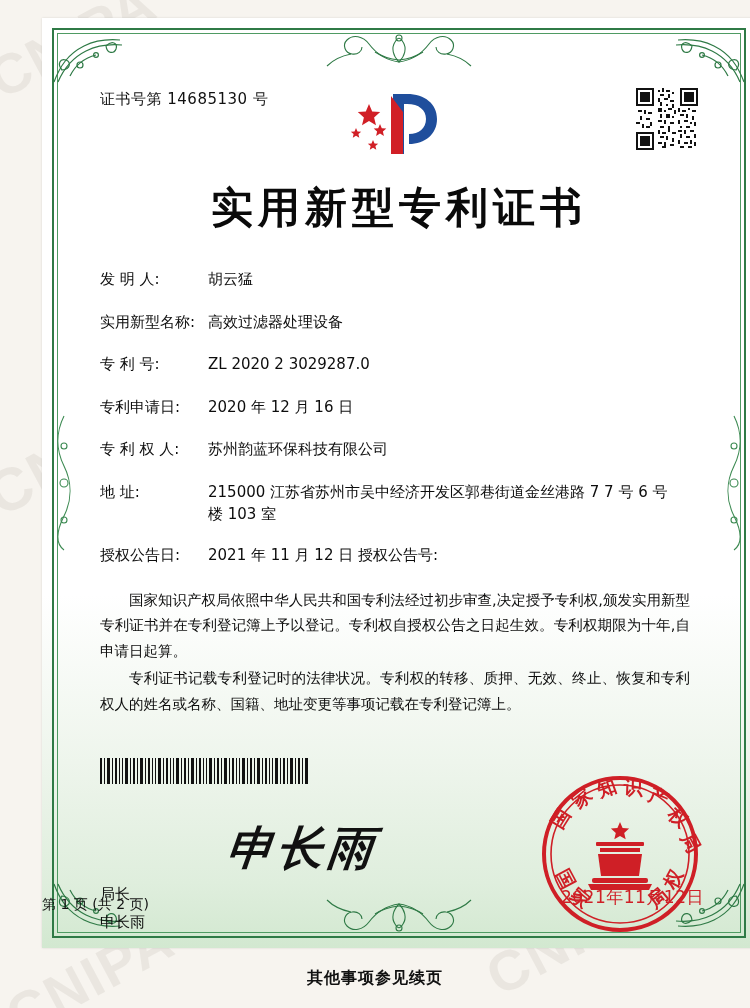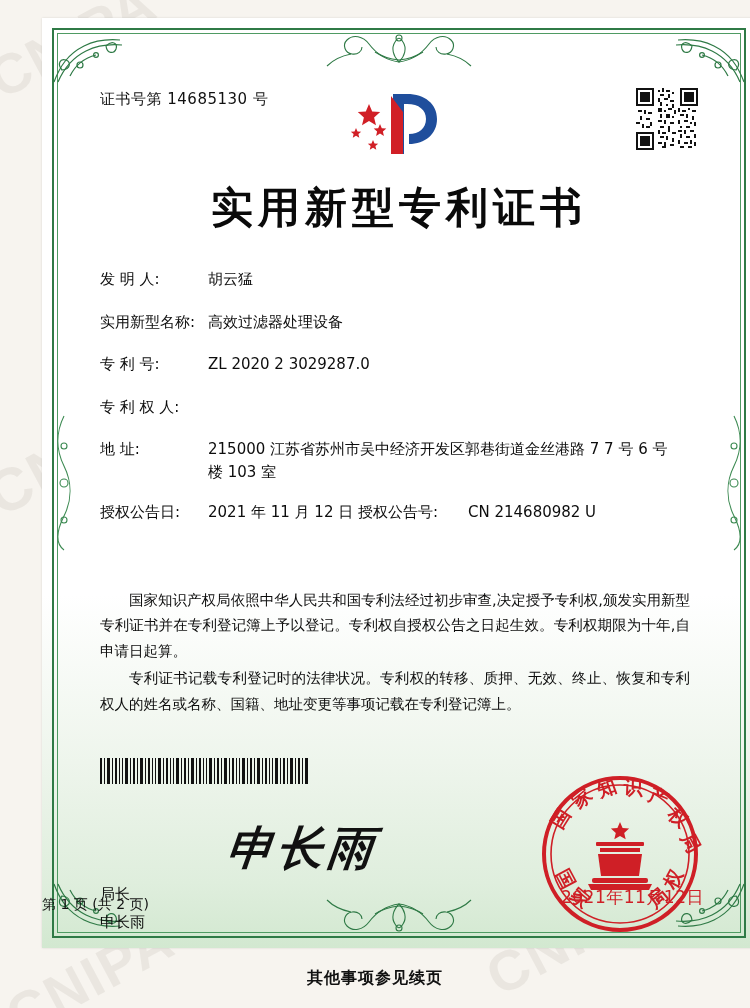--- a/index.html
+++ b/index.html
@@ -475,31 +475,35 @@
       </div>
       <div class="row">
         <span class="lbl">实用新型名称:</span>
         <span class="val">高效过滤器处理设备</span>
       </div>
       <div class="row">
         <span class="lbl">专 利 号:</span>
         <span class="val">ZL 2020 2 3029287.0</span>
       </div>
       <div class="row">
+        <span class="lbl">专利申请日:</span>
+        <span class="val">2020 年 12 月 16 日</span>
+      </div>
+      <div class="row">
         <span class="lbl">专 利 权 人:</span>
+        <span class="val">苏州韵蓝环保科技有限公司</span>
       </div>
       <div class="row">
         <span class="lbl">地        址:</span>
         <span class="val wide">215000 江苏省苏州市吴中经济开发区郭巷街道金丝港路 7 7 号 6 号楼 103 室</span>
       </div>
       <div class="grant-row">
         <span class="g1lbl">授权公告日:</span>
         <span class="g1val">2021 年 11 月 12 日</span>
         <span class="g2lbl">授权公告号:</span>
-        <span class="g2val">CN 214680982 U</span>
       </div>
     </div>
 
     <div class="paras">
       <p>国家知识产权局依照中华人民共和国专利法经过初步审查,决定授予专利权,颁发实用新型专利证书并在专利登记簿上予以登记。专利权自授权公告之日起生效。专利权期限为十年,自申请日起算。</p>
       <p>专利证书记载专利登记时的法律状况。专利权的转移、质押、无效、终止、恢复和专利权人的姓名或名称、国籍、地址变更等事项记载在专利登记簿上。</p>
     </div>
 
     <div class="barcode">
       <svg viewBox="0 0 210 26" shape-rendering="crispEdges">

